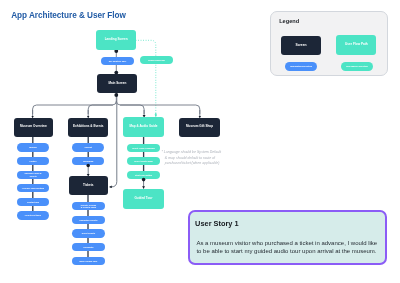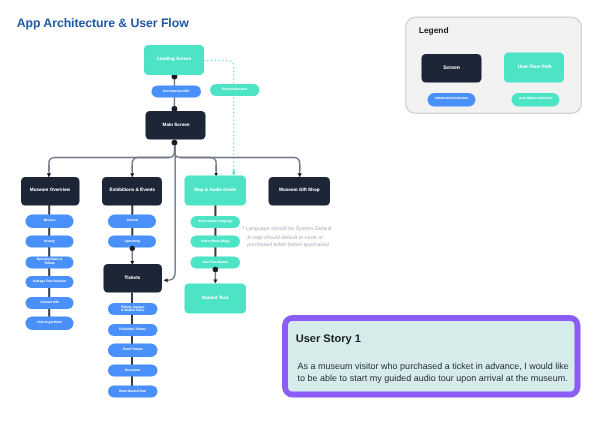--- a/index.html
+++ b/index.html
@@ -9,21 +9,21 @@
   svg.wires{position:absolute;left:0;top:0;width:400px;height:283px;}
   .node{position:absolute;box-sizing:border-box;display:flex;align-items:center;justify-content:center;text-align:center;color:#fff;font-weight:bold;line-height:1.2;overflow:hidden;}
   .node>span{display:block;max-width:100%;white-space:pre-line;}
   .screen{background:#1c2637;border-radius:3px;font-size:3.05px;}
   .screen-teal{background:#4ce4c5;border-radius:3px;font-size:3.05px;}
   .pill{background:#4a90fa;border-radius:99px;font-size:2.1px;padding:0 2.2px;}
   .pill-teal{background:#4ce4c5;border-radius:99px;font-size:2.1px;padding:0 2.2px;}
   .legend{position:absolute;left:270.4px;top:10.8px;width:117.8px;height:64.8px;border:1px solid #d3d7dd;border-radius:7px;background:#f2f2f3;box-sizing:border-box;}
   .legend-title{position:absolute;left:7.8px;top:6.6px;font-size:5.6px;font-weight:bold;color:#1b1e23;}
   .note{position:absolute;left:164.8px;top:150.3px;width:80px;font-style:italic;color:#abb0b8;font-size:3.55px;line-height:5.3px;white-space:nowrap;}
-  .story{position:absolute;left:187.5px;top:210.4px;width:199px;height:54.6px;border:4px solid #8b5cf6;border-radius:7px;background:#d6ecea;box-sizing:border-box;}
+  .story{position:absolute;left:187.5px;top:210.4px;width:199px;height:54.6px;border:2px solid #8b5cf6;border-radius:7px;background:#d6ecea;box-sizing:border-box;}
   .story-title{position:absolute;left:5.6px;top:6.3px;font-size:7.4px;font-weight:bold;color:#161a1f;}
   .story-body{position:absolute;left:6.9px;top:26.2px;width:186px;font-size:6.0px;line-height:8.7px;color:#272e35;white-space:nowrap;}
 </style>
 </head>
 <body>
 
 <div id="canvas">
 
   <div class="title">App Architecture &amp; User Flow</div>
 

